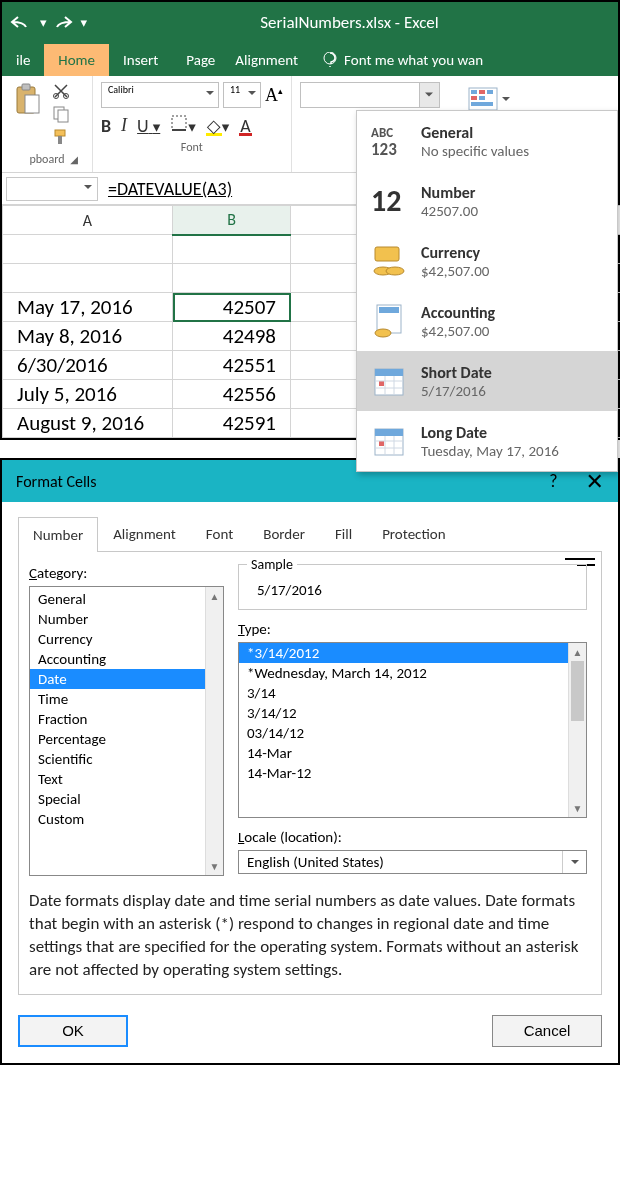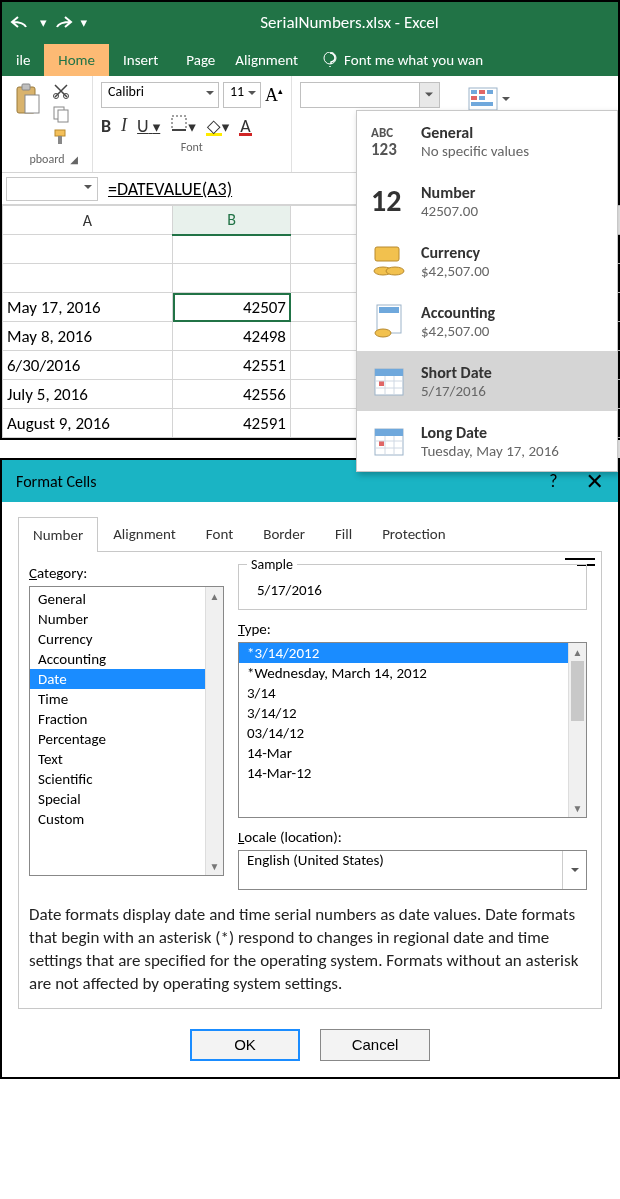--- a/index.html
+++ b/index.html
@@ -20,21 +20,21 @@
   .ribbon { background: #fff; display: flex; border-bottom: 1px solid #d4d4d4; position: relative; }
   .ribbon-group { padding: 6px 8px 2px 8px; position: relative; }
   .ribbon-group + .ribbon-group { border-left: 1px solid #e1e1e1; }
   .group-label { text-align: center; color: #666; font-size: 12px; padding: 3px 0 4px 0; position: relative; }
   .dlaunch { position: absolute; right: 6px; top: 4px; font-size: 10px; color: #666; }
   
   .clipboard-icons { display: flex; flex-direction: column; gap: 2px; align-items: center; }
   .paste-big { width: 36px; height: 36px; display:flex; align-items:center; justify-content:center; }
   
   .font-upper { display: flex; align-items: center; gap: 4px; margin-bottom: 6px; }
-  .font-combo { border: 1px solid #c0c0c0; height: 26px; padding: 0 18px 0 6px; font-size: 14px; background: #fff; position: relative; }
+  .font-combo { border: 1px solid #c0c0c0; height: 26px; padding: 0 18px 0 6px; font-size: 10px; background: #fff; position: relative; }
   .font-combo.fontname { width: 118px; }
   .font-combo.fontsize { width: 38px; }
   .dd-caret::after { content: ""; position: absolute; right: 4px; top: 50%; transform: translateY(-50%); border: 4px solid transparent; border-top-color: #555; }
   .grow-a { font-size: 18px; font-family: "Times New Roman", serif; }
   
   .font-lower { display: flex; align-items: center; gap: 10px; font-size: 18px; color: #333; }
   .font-lower .u { text-decoration: underline; }
   .color-underline { display:inline-block; border-bottom: 3px solid; padding: 0 1px; line-height: 14px; }
   
   .numfmt-combo { border:1px solid #c0c0c0; height:26px; width:140px; position:relative; background:#fff; }
@@ -56,21 +56,21 @@
   .fxbar { display:flex; align-items:center; border-bottom:1px solid #d4d4d4; height:32px;text-decoration:underline; }
   .namebox { width:92px; border:1px solid #c8c8c8; margin:3px 4px; height:24px; position:relative; background:#fff; }
   .namebox::after { content:""; position:absolute; right:5px; top:50%; transform:translateY(-50%); border:4px solid transparent; border-top-color:#555;}
   .formula { flex:1; padding:0 6px; font-size:18px; font-family: Calibri, sans-serif; }
   
   
   .grid { border-collapse: collapse; width: 100%; table-layout: fixed; font-family: Calibri, sans-serif; }
   .grid th, .grid td { border: 1px solid #d4d4d4; height: 29px; }
   .grid th { background:#fff; color:#333; font-weight:400; font-size:16px; text-align:center; }
   .grid th.selcol { border-bottom: 2px solid #217346; color:#217346; background:#e8f1ec; }
-  .grid td { font-size:17px; padding: 0 4px; }
+  .grid td { font-size:21px; padding: 0 14px; }
   .grid td.txt { text-align:left; }
   .grid td.num { text-align:right; }
   .grid td.selected { outline: 2px solid #217346; outline-offset:-2px; }
   .colA{width:170px;} .colB{width:118px;} .colC{width:100px;} .colD{width:100px;} .colE{width:130px;}
   
   
   .dialog { border: 2px solid #000; margin-top: 18px; }
   .dlg-title { background: #1ab4c4; color:#000; height:42px; display:flex; align-items:center; padding:0 14px; font-size:16px; }
   .dlg-title .sp { flex:1; }
   .dlg-title .q { font-size:18px; margin-right:28px; }
@@ -99,27 +99,27 @@
   
   .type-list { border:1px solid #888; height:176px; position:relative; background:#fff; margin-bottom:10px;}
   .type-list .sb { position:absolute; right:0; top:0; bottom:0; width:18px; background:#f0f0f0; border-left:1px solid #ddd; display:flex; flex-direction:column;}
   .type-list .sb .arr { height:18px; display:flex; align-items:center; justify-content:center; color:#777; font-size:10px;}
   .type-list .sb .track { flex:1; position:relative; }
   .type-list .sb .thumb { position:absolute; left:2px; right:2px; top:0; height:60px; background:#c8c8c8;}
   .type-list ul { list-style:none; }
   .type-list li { padding:0 8px; font-size:15px; cursor:pointer; line-height:20px;}
   .type-list li.sel { background:#1a8cff; color:#fff; }
   
-  .locale-combo { border:1px solid #888; height:40px; display:flex; padding:0 8px; position:relative; font-size:15px; background:#fff;}
+  .locale-combo { border:1px solid #888; height:24px; display:flex; align-items:center; padding:0 8px; position:relative; font-size:15px; background:#fff;}
   .locale-combo .dd { position:absolute; right:0; top:0; bottom:0; width:24px; border-left:1px solid #ccc; display:flex; align-items:center; justify-content:center;}
   .locale-combo .dd::after { content:""; border:4px solid transparent; border-top-color:#555; margin-top:4px;}
   
   .desc { font-size:17px; color:#222; margin-top:14px; line-height:1.35; }
   
-  .dlg-buttons { display:flex; justify-content:center; gap:20px; margin-top:20px; }
+  .dlg-buttons { display:flex; justify-content:space-between; gap:20px; margin-top:20px; }
   .btn { width:110px; height:32px; border:1px solid #888; background:#f3f3f3; font-size:15px; cursor:pointer; }
   .btn.primary { border:2px solid #1a8cff; }
   
   .sidebar-line { position:absolute; right:6px; top:6px; width:30px; height:2px; background:#000; }
   .sidebar-line2 { position:absolute; right:6px; top:12px; width:18px; height:2px; background:#000; }
 </style>
 </head>
 <body>
 
 <div class="excel">
@@ -414,22 +414,22 @@
           <div class="listbox">
             <ul id="cat-list">
                 <li>General</li>
                 <li>Number</li>
                 <li>Currency</li>
                 <li>Accounting</li>
                 <li class="sel">Date</li>
                 <li>Time</li>
                 <li>Fraction</li>
                 <li>Percentage</li>
+                <li>Scientific</li>
                 <li>Text</li>
-                <li>Scientific</li>
                 <li>Special</li>
                 <li>Custom</li>
               </ul>
             <div class="sb">
               <div class="arr">▲</div>
               <div style="flex:1"></div>
               <div class="arr" style="position:absolute;bottom:0;left:0;right:0">▼</div>
             </div>
           </div>
         </div>

